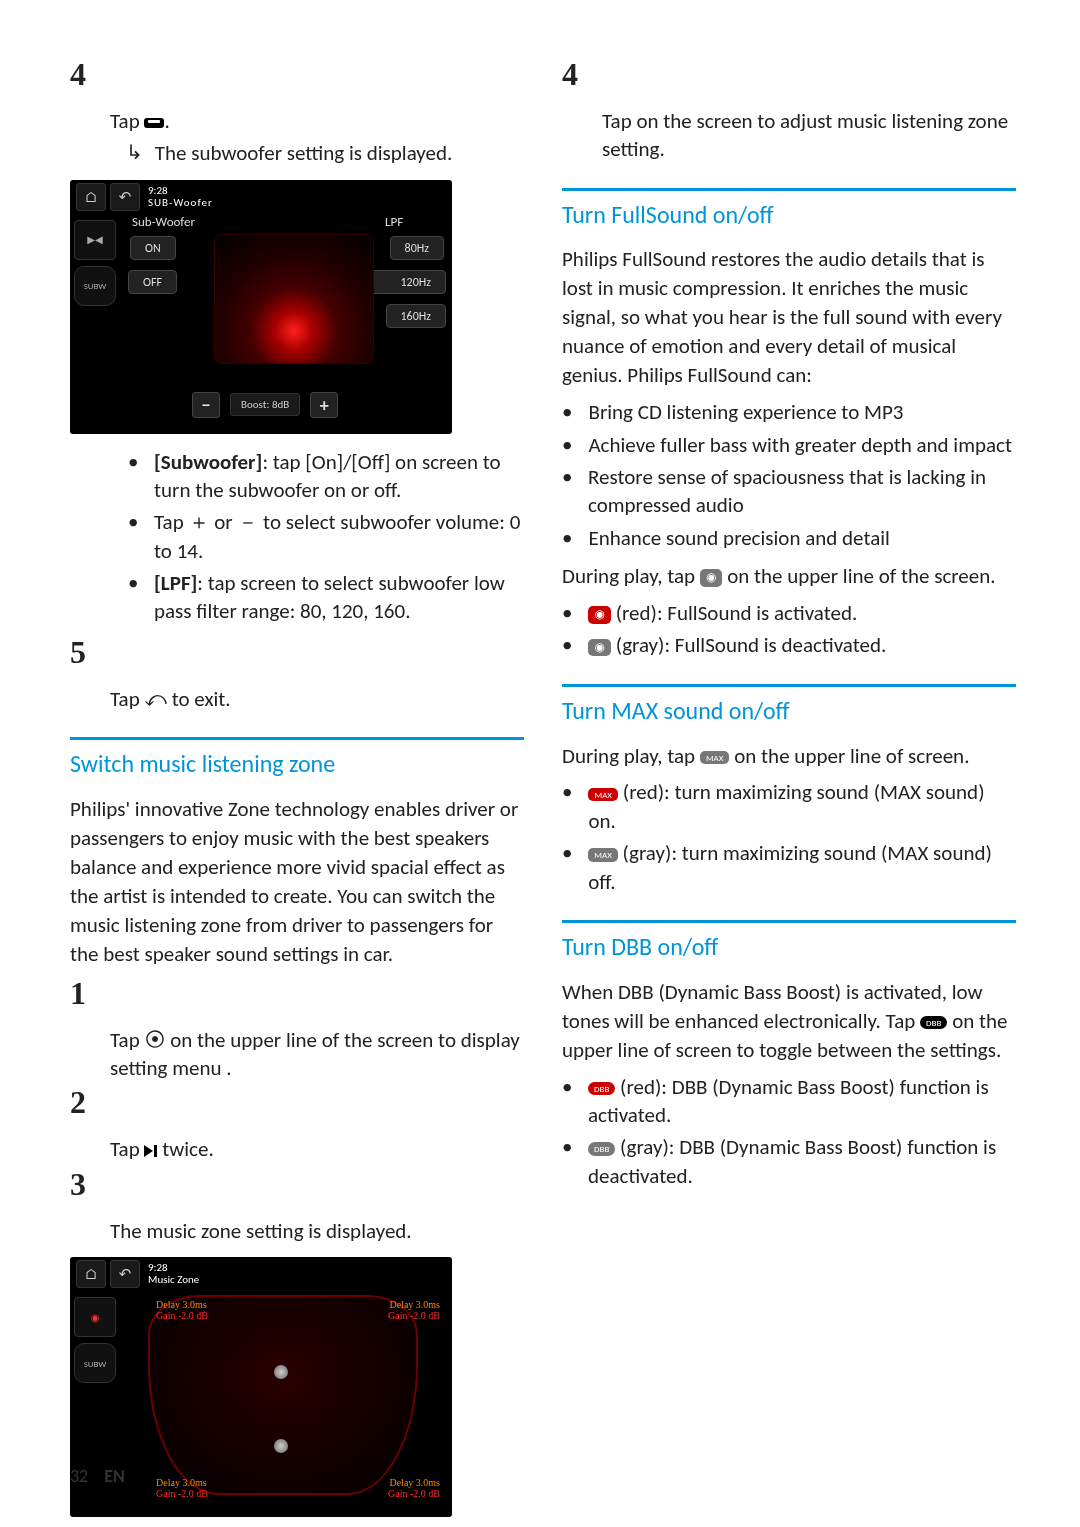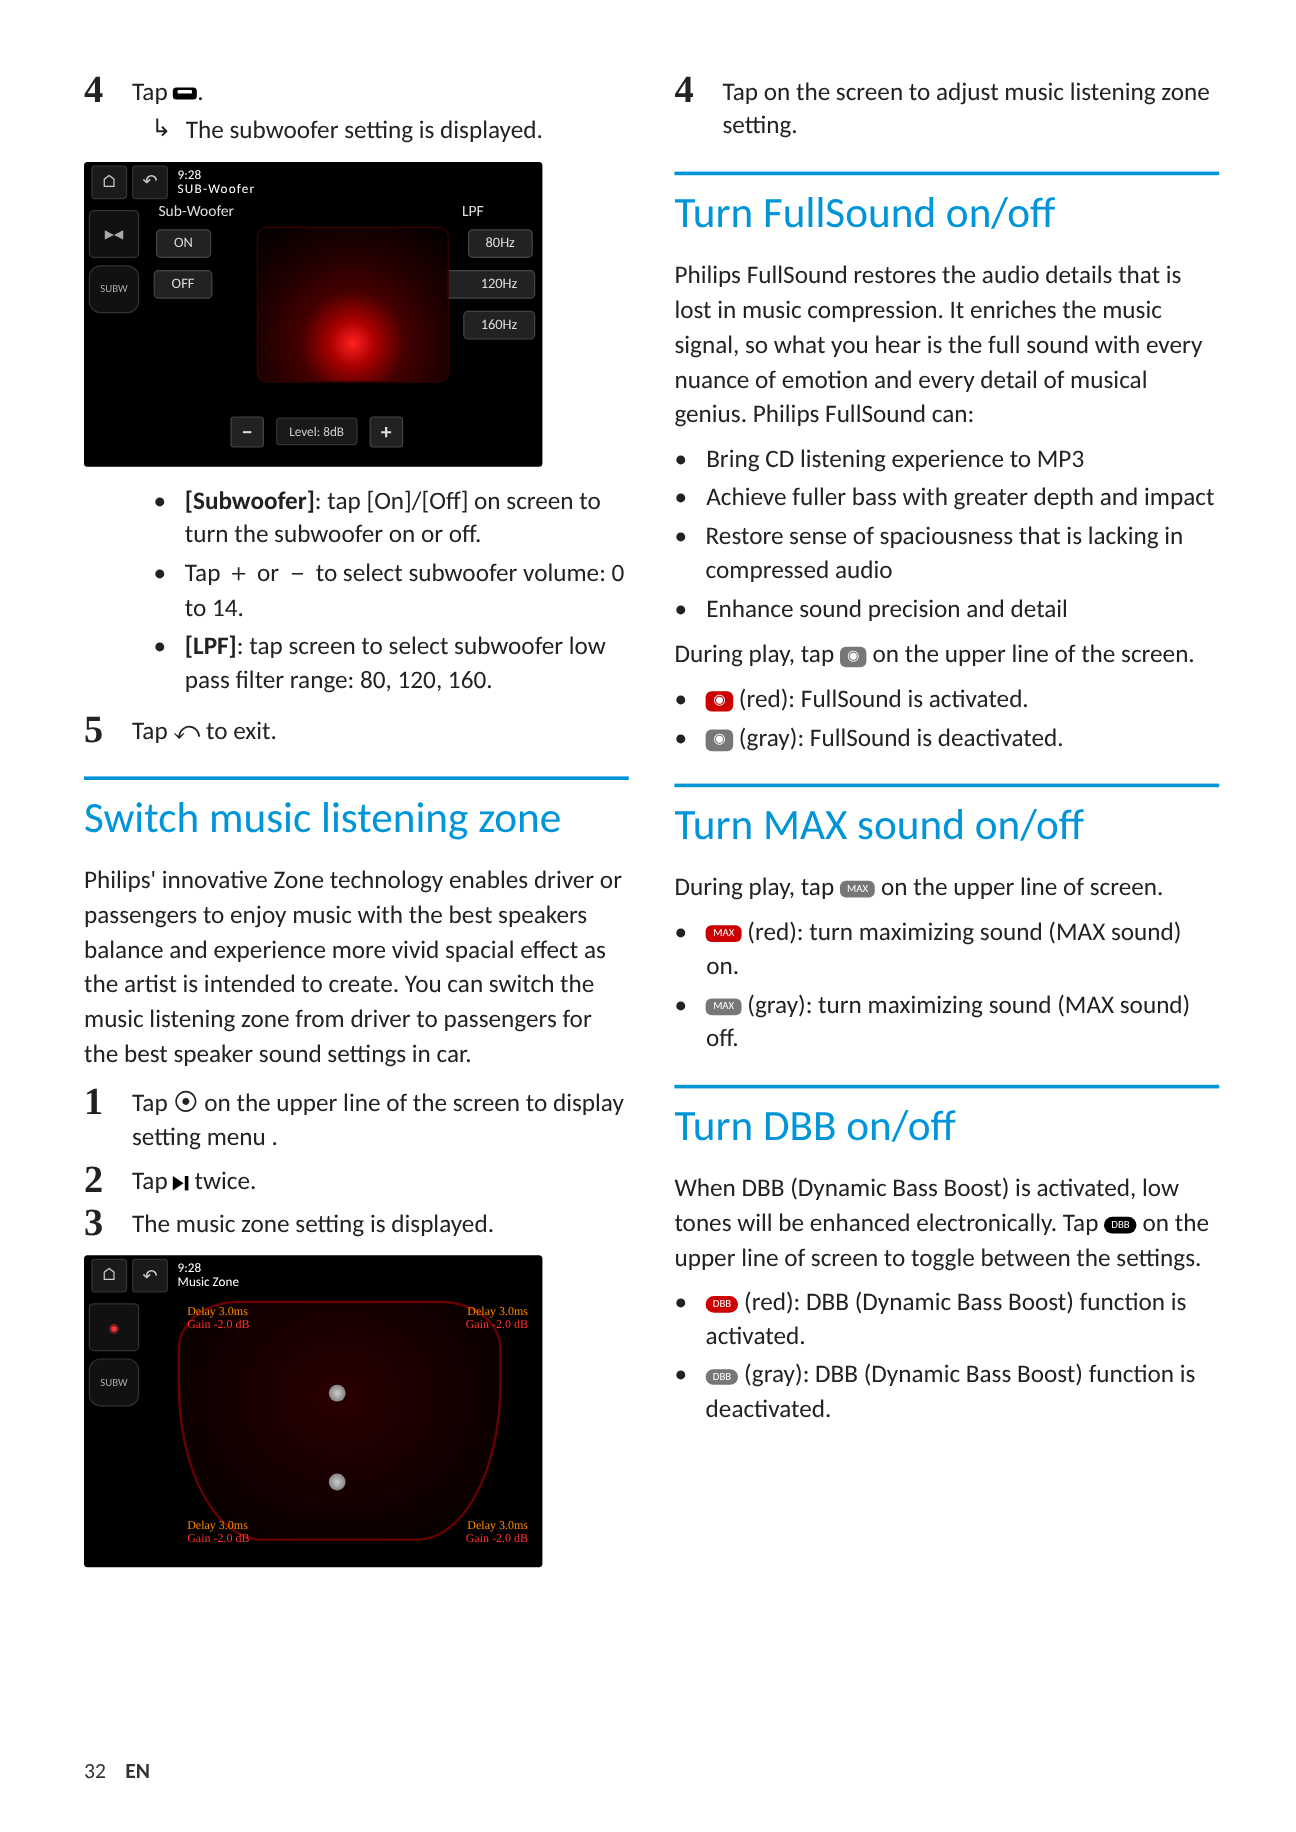--- a/index.html
+++ b/index.html
@@ -30,20 +30,21 @@
     font-size: 32px;
     font-weight: bold;
     line-height: 1;
     min-width: 22px;
     font-family: Georgia, serif;
   }
   .step-body {
     flex: 1;
     padding-top: 4px;
     line-height: 1.35;
+    margin-top: 45px;
   }
   .sub-arrow-row {
     display: flex;
     gap: 12px;
     margin-top: 4px;
     margin-left: 16px;
   }
   .sub-arrow-icon {
     font-size: 20px;
     line-height: 1.3;
@@ -136,21 +137,21 @@
   .bullet-list .row {
     display: flex;
     gap: 16px;
     margin-bottom: 4px;
     line-height: 1.35;
   }
   .bullet-dot { min-width: 10px; }
   .bullet-text b { font-weight: bold; }
   .section-title {
     color: #0095d9;
-    font-size: 36px;
+    font-size: 24px;
     font-weight: normal;
     border-top: 3px solid #0095d9;
     padding-top: 10px;
     margin: 24px 0 16px 0;
     line-height: 1.2;
   }
   .para {
     line-height: 1.38;
     margin-bottom: 8px;
   }
@@ -253,21 +254,21 @@
           <span>LPF</span>
         </div>
         <div class="sw-btn" style="left:8px;top:22px;">ON</div>
         <div class="sw-btn" style="left:6px;top:56px;">OFF</div>
         <div class="sw-btn" style="right:8px;top:22px;">80Hz</div>
         <div class="sw-btn" style="right:6px;top:56px;padding-left:48px;">120Hz</div>
         <div class="sw-btn" style="right:6px;top:90px;">160Hz</div>
         <div class="sw-speaker"></div>
         <div class="sw-level-row">
           <div class="sw-pm">−</div>
-          <div class="sw-level">Level: 8dB</div>
+          <div class="sw-level">Boost: 8dB</div>
           <div class="sw-pm">+</div>
         </div>
       </div>
     </div>
 
     <div class="bullet-list">
       <div class="row">
           <span class="bullet-dot">•</span>
           <span class="bullet-text"><b>[Subwoofer]</b><span>: tap [On]/[Off] on screen to turn the subwoofer on or off.</span></span>
         </div>

